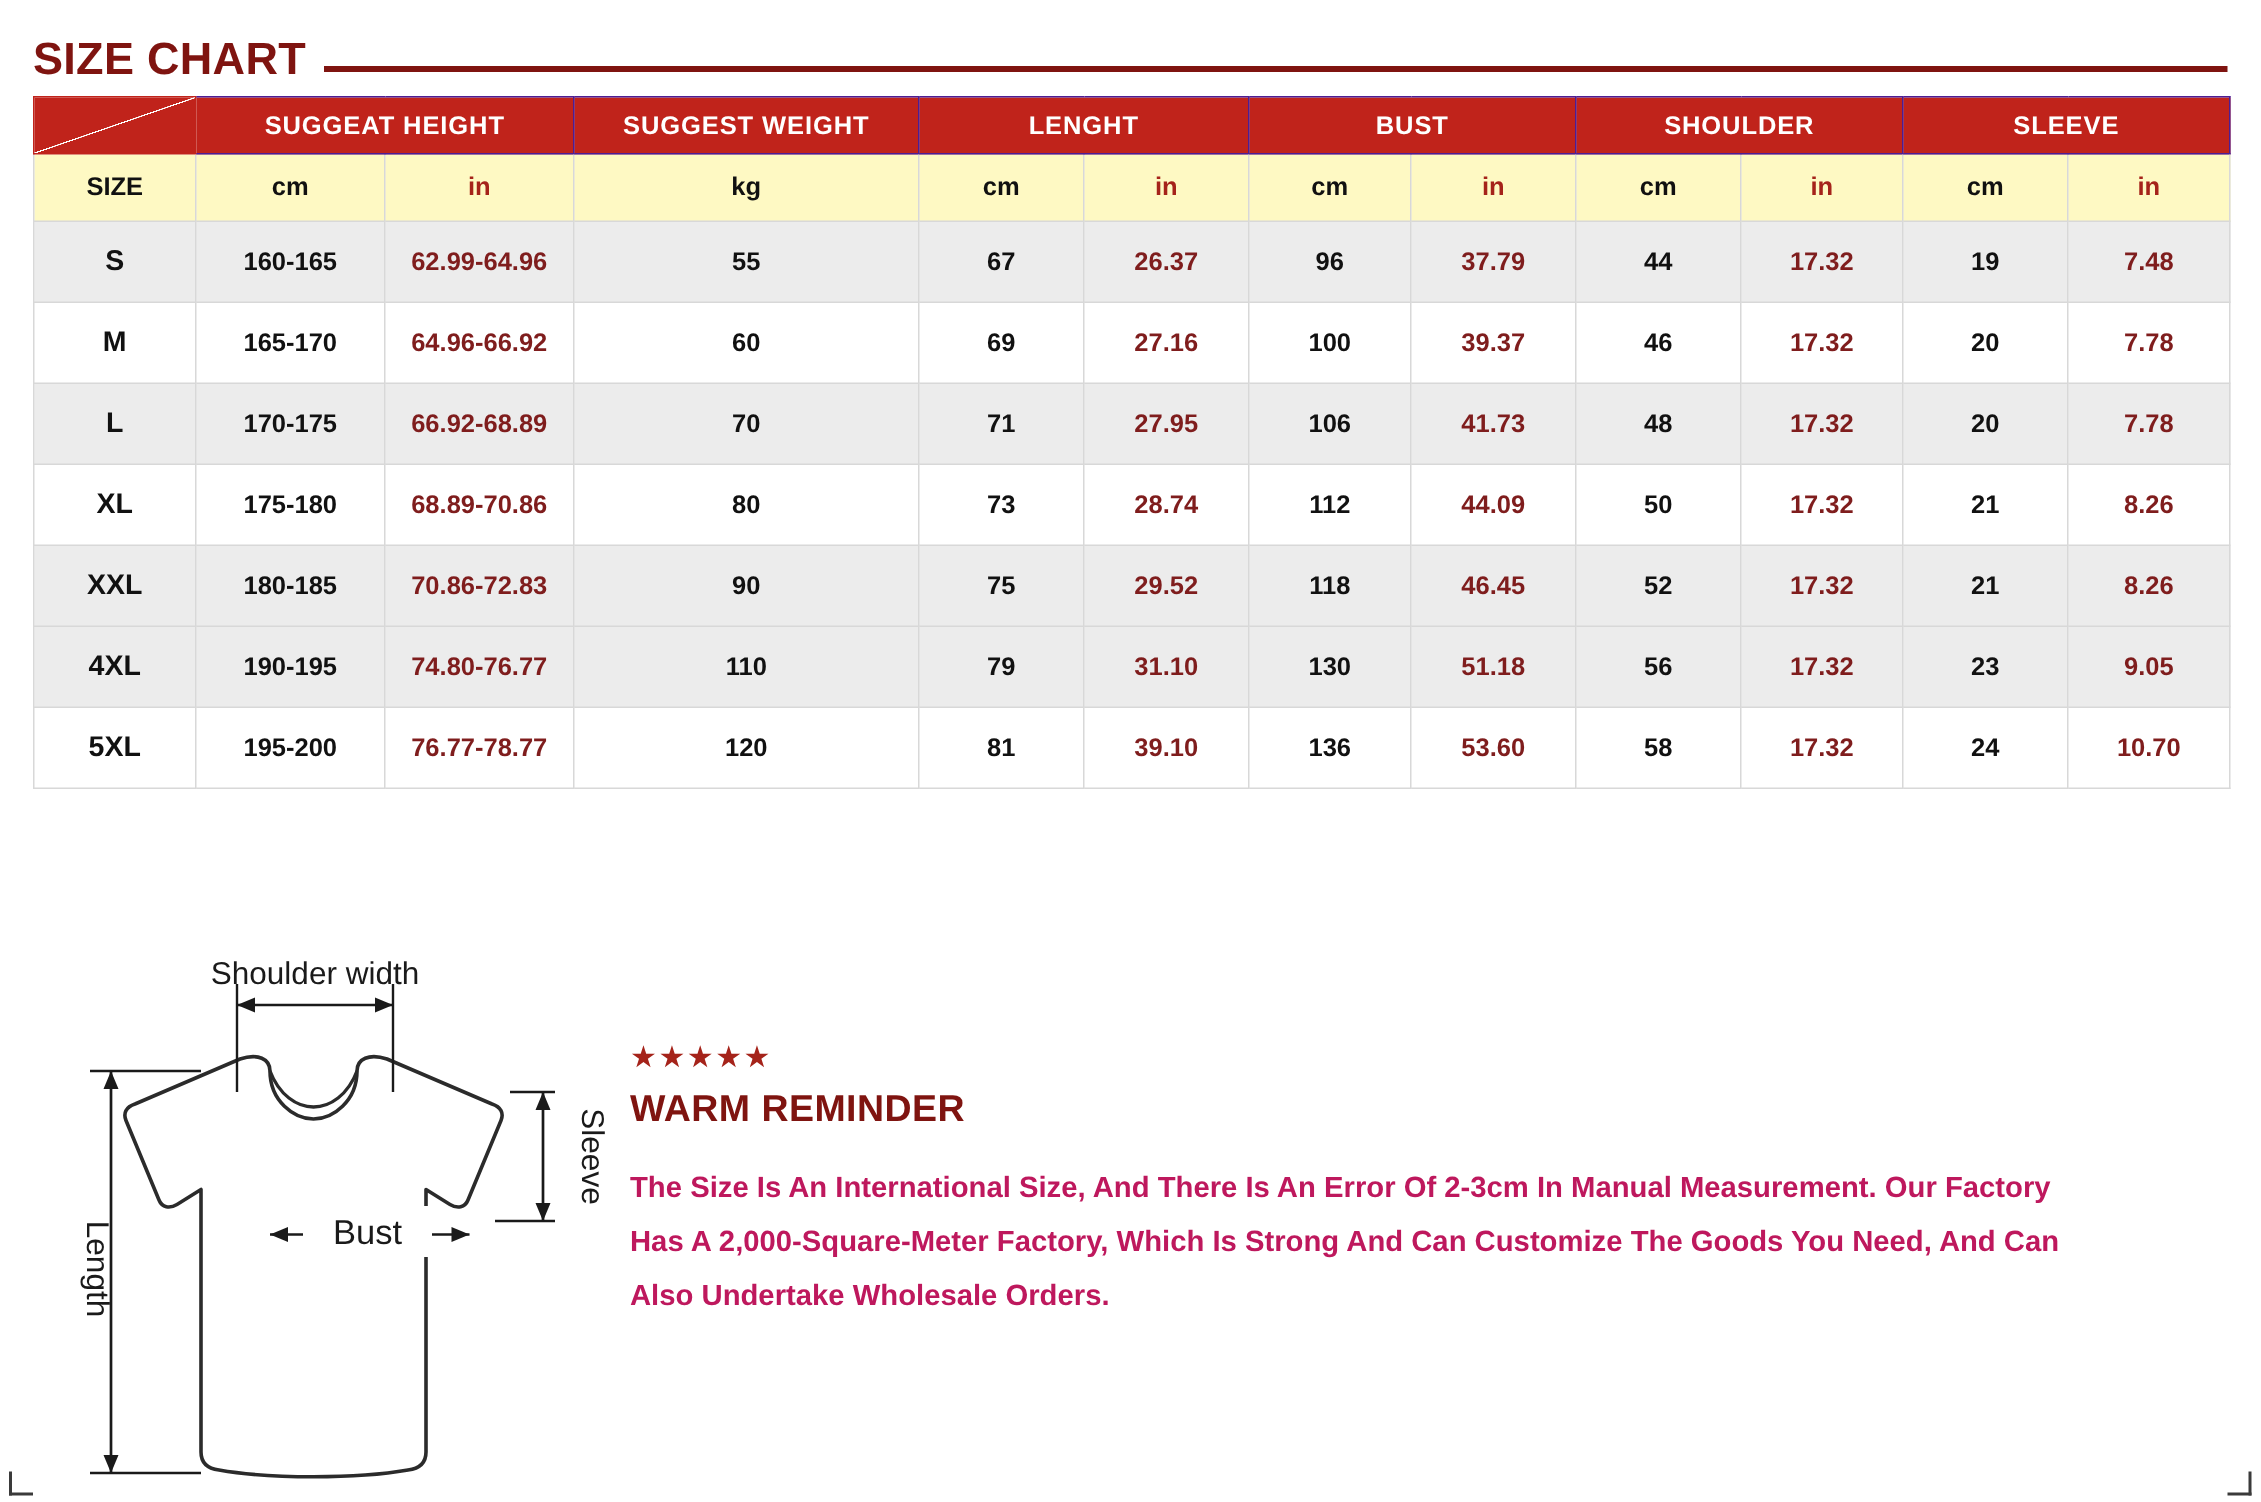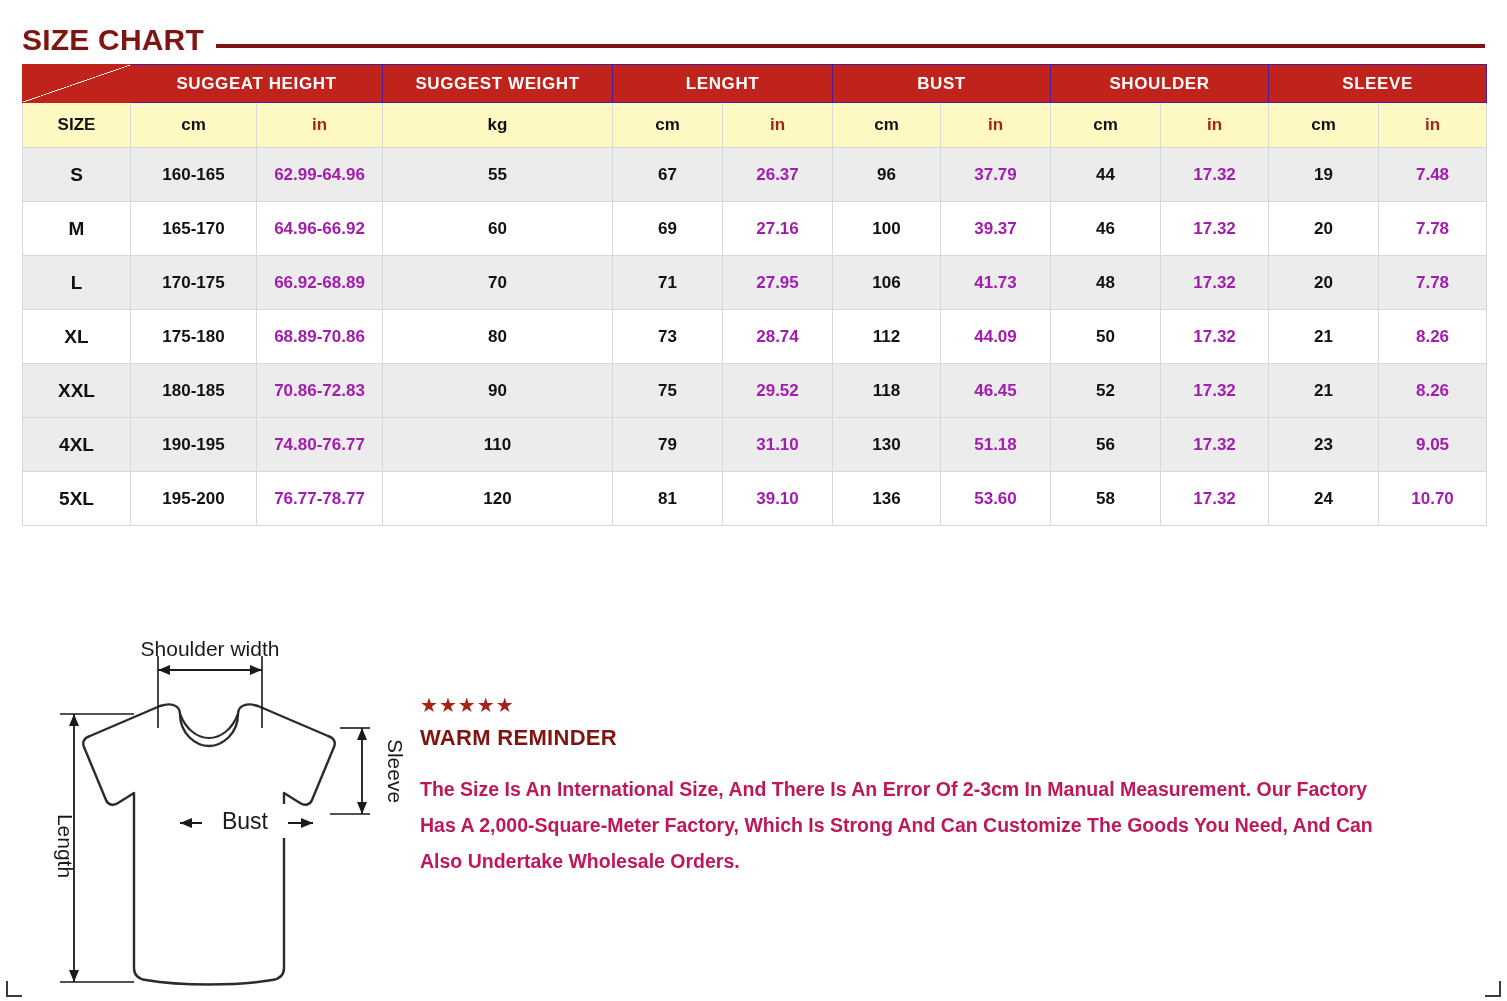--- a/index.html
+++ b/index.html
@@ -97,21 +97,21 @@
     color: #111111;
   }
 
   tbody td {
     height: 54px;
     font-size: 17px;
     font-weight: bold;
     color: #111111;
   }
   tbody tr.alt td { background: #ececec; }
-  tbody tr td.in-col { color: #a21caf; }
+  tbody tr td.in-col { color: #7f1d1d; }
   tbody td.size-cell { font-size: 19px; }
 
   
   .lower {
     position: absolute;
     left: 0;
     top: 600px;
     width: 1507px;
     height: 401px;
   }
@@ -131,21 +131,21 @@
     width: 1020px;
   }
   .stars {
     color: #a5231a;
     font-size: 20px;
     letter-spacing: 1px;
     line-height: 1;
   }
   .reminder-title {
     margin-top: 10px;
-    font-size: 22px;
+    font-size: 25px;
     font-weight: bold;
     color: #7f1410;
     letter-spacing: 0.3px;
   }
   .reminder-body {
     margin-top: 20px;
     font-size: 19.5px;
     font-weight: bold;
     color: #be185d;
     line-height: 1.85;

